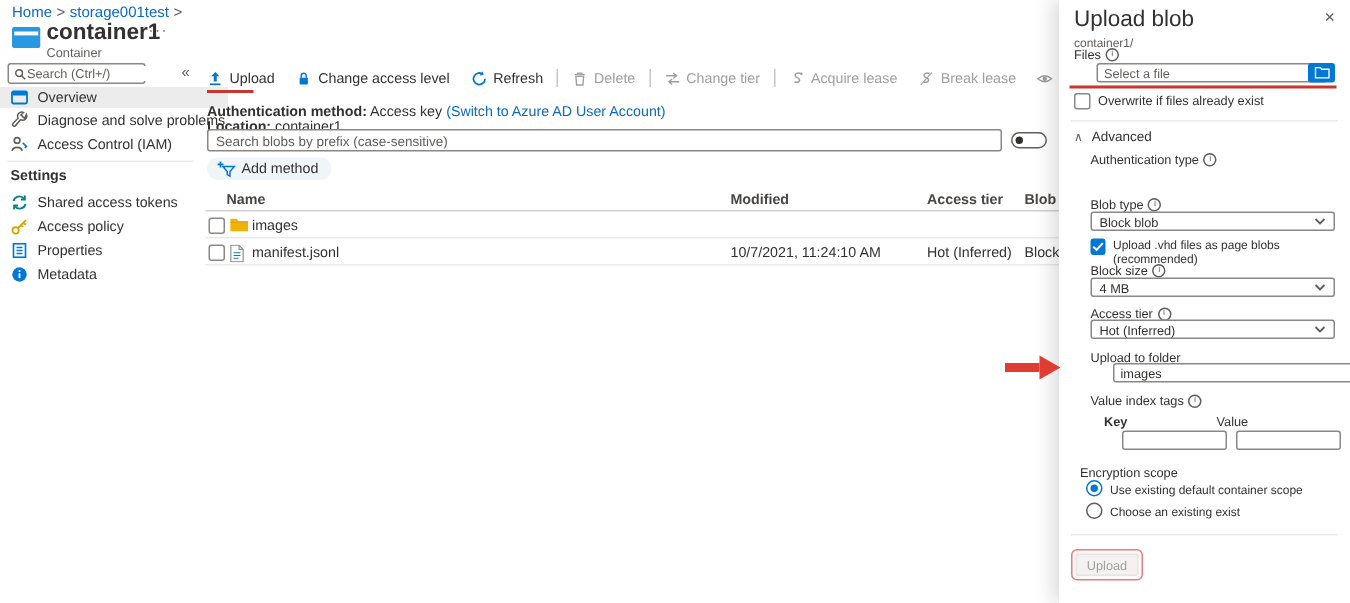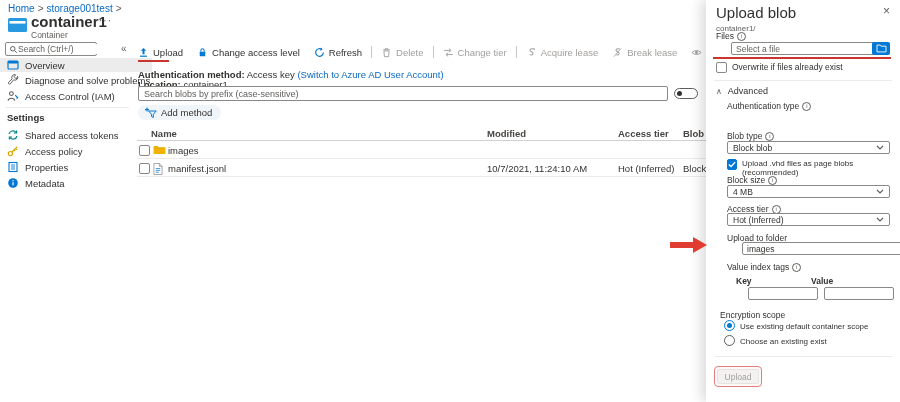--- a/index.html
+++ b/index.html
@@ -453,21 +453,21 @@
   </div>
   <input class="p-input" style="left: 21px; top: 242px; width: 163px;" value="images">
 
   <div class="p-label" style="left:21px; top:262px">
     <span>Value index tags</span>
     <span class="info-i">i</span>
   </div>
   <div class="p-label" style="left:30px; top:276px; font-weight:700">
     <span>Key</span>
   </div>
-  <div class="p-label" style="left:105px; top:276px; font-weight:700">
+  <div class="p-label" style="left:105px; top:276px; font-weight:400">
     <span>Value</span>
   </div>
   <input class="p-input" style="left: 27px; top: 287px; width: 70px;">
   <input class="p-input" style="left: 103px; top: 287px; width: 70px;">
 
   <div class="p-label" style="left:14px; top:310px">
     <span>Encryption scope</span>
   </div>
   <div class="p-check" style="left:18px; top:320px">
     <div class="radio selected"></div>

